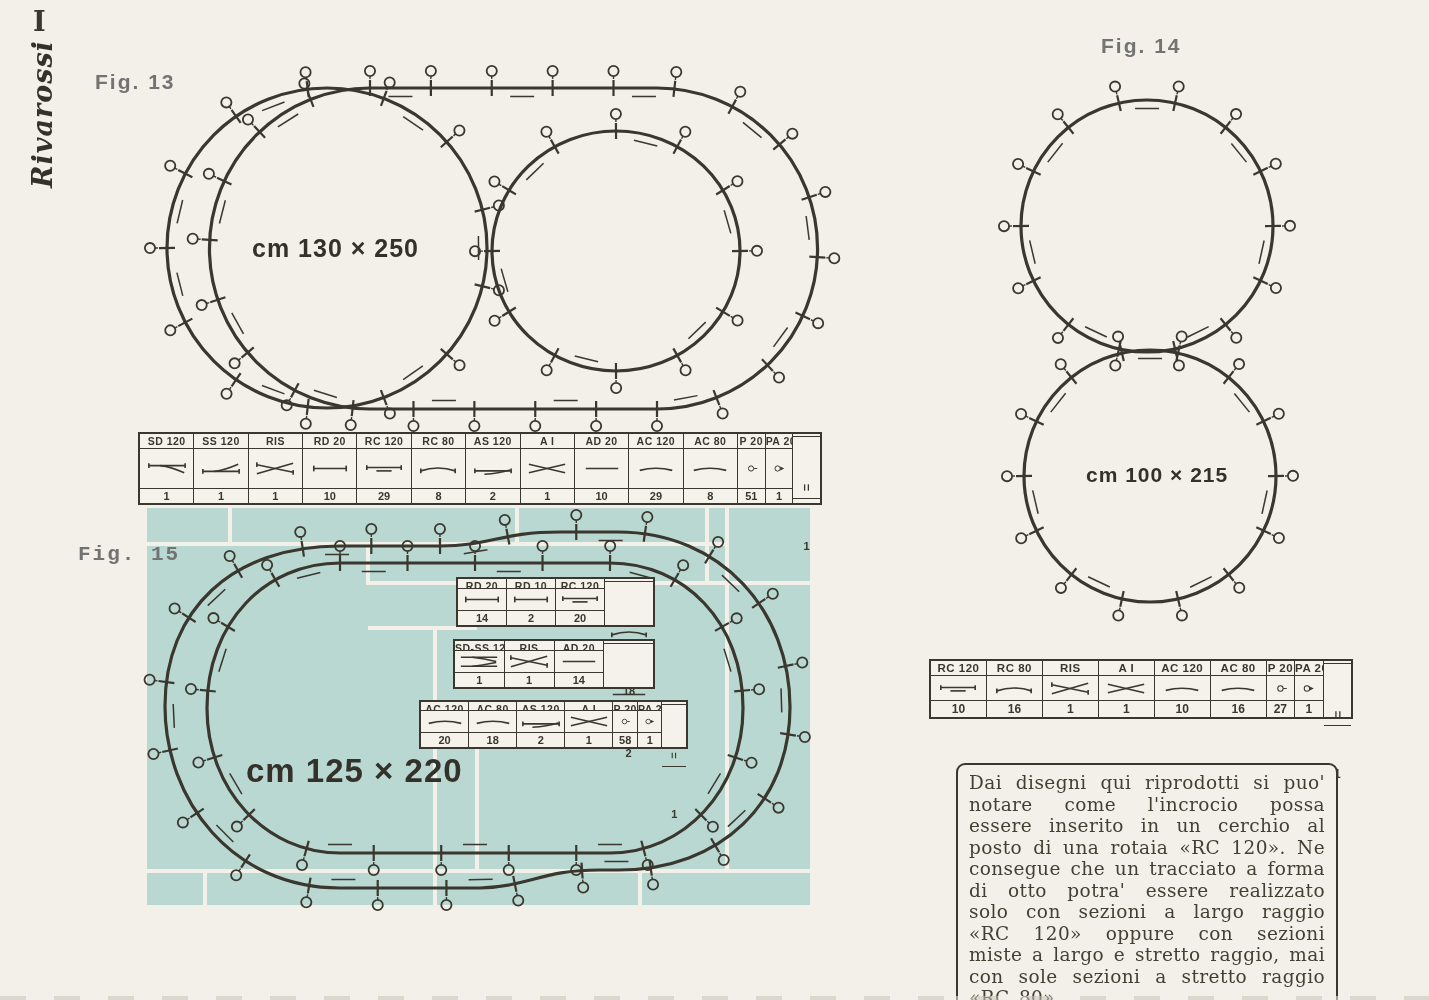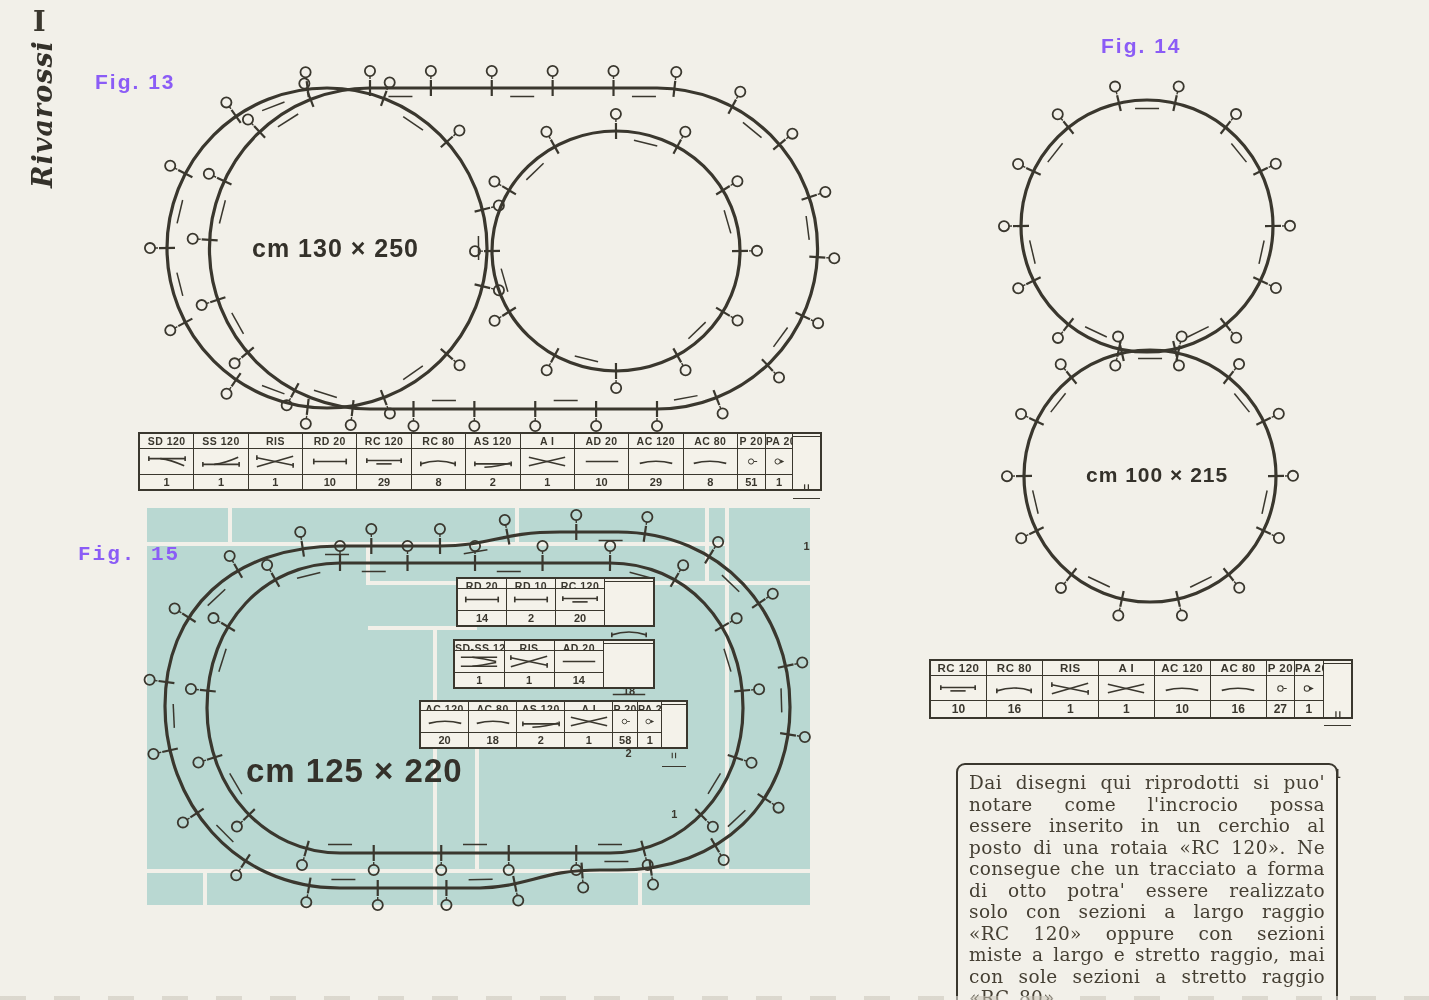--- a/index.html
+++ b/index.html
@@ -3,40 +3,40 @@
 <meta charset="utf-8">
 <style>
   html,body{margin:0;padding:0;background:#e8e5dd;}
   #stage{position:relative;width:1429px;height:1000px;background:#f2f0e9;overflow:hidden;
          font-family:"Liberation Sans", sans-serif;color:#3a372e;}
   .abs{position:absolute;}
   
   #board{left:147px;top:508px;width:663px;height:397px;background:#b9d8d2;}
   .wline{position:absolute;background:#f2f0e9;}
   
-  .figlabel{font-weight:bold;font-size:21px;letter-spacing:2px;color:#8b5cf6;}
+  .figlabel{font-weight:bold;font-size:21px;letter-spacing:2px;color:#737373;}
   .dimlabel{font-weight:bold;letter-spacing:1px;color:#34312a;white-space:nowrap;}
   
   #pagemarker{left:33px;top:6px;font-family:"DejaVu Serif",serif;font-weight:bold;font-size:27px;}
   #brand{left:-35px;top:96px;width:160px;height:36px;text-align:center;
          transform:rotate(-90deg);font-family:"DejaVu Serif",serif;
          font-style:italic;font-weight:bold;font-size:27px;letter-spacing:1px;color:#34312a;}
   
   #tracks{left:0;top:0;pointer-events:none;}
   .track{fill:none;stroke:#3a372e;stroke-width:3.2px;}
   
   .ptable{position:absolute;display:flex;background:#f4f2ea;border:2px solid #3a372e;box-sizing:border-box;}
   .pcol{display:flex;flex-direction:column;border-right:1.5px solid #3a372e;flex:2;min-width:0;}
   .pcol:last-child{border-right:none;gap:40px;}
   .pcol.narrow{flex:1;}
   .pc-head{border-bottom:1.5px solid #3a372e;text-align:center;font-weight:bold;
            font-size:10.5px;letter-spacing:0.5px;padding:1px 0;white-space:nowrap;overflow:hidden;}
   .pc-sym{border-bottom:1.5px solid #3a372e;flex:1;display:flex;align-items:center;justify-content:center;}
   .pc-qty{text-align:center;font-weight:bold;font-size:11px;padding:1px 0;}
-  #fig13-parts{left:138px;top:432px;width:684px;height:59px;}
+  #fig13-parts{left:138px;top:432px;width:684px;height:73px;}
   #fig14-parts{left:929px;top:659px;width:424px;height:60px;}
   #fig14-parts .pc-head{font-size:11.5px;}
   #fig14-parts .pc-qty{font-size:12px;}
   #fig15-parts-a{left:456px;top:577px;width:199px;height:50px;}
   #fig15-parts-b{left:453px;top:639px;width:202px;height:50px;}
   #fig15-parts-c{left:419px;top:700px;width:269px;height:49px;}
   .ptable .symsvg{display:block;}
   
   #caption{left:150px;top:916px;width:680px;font-weight:bold;font-size:14.5px;
            letter-spacing:0.3px;color:#3c3931;white-space:nowrap;}

